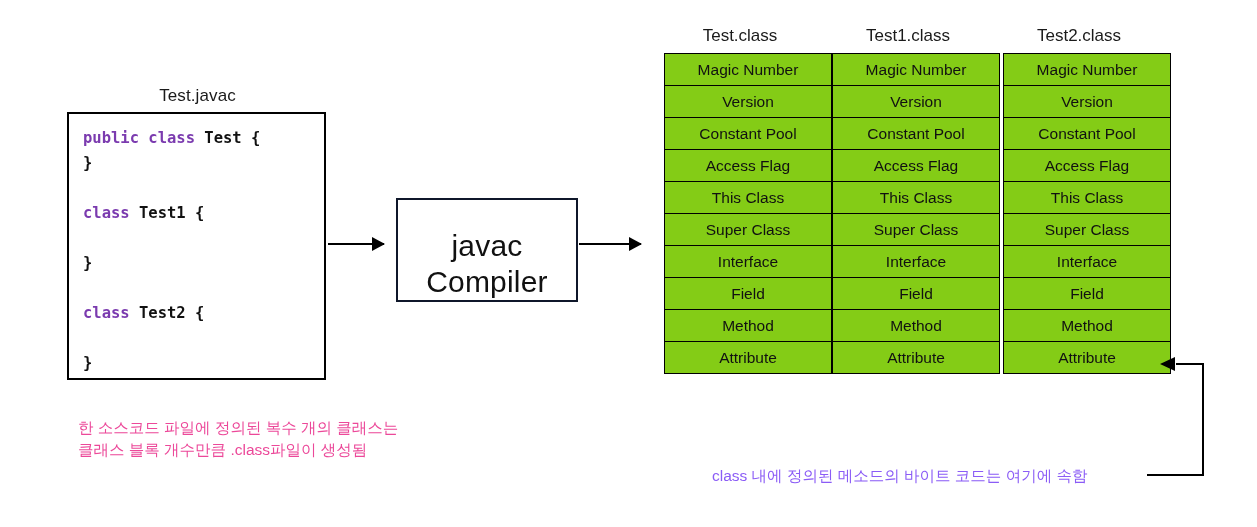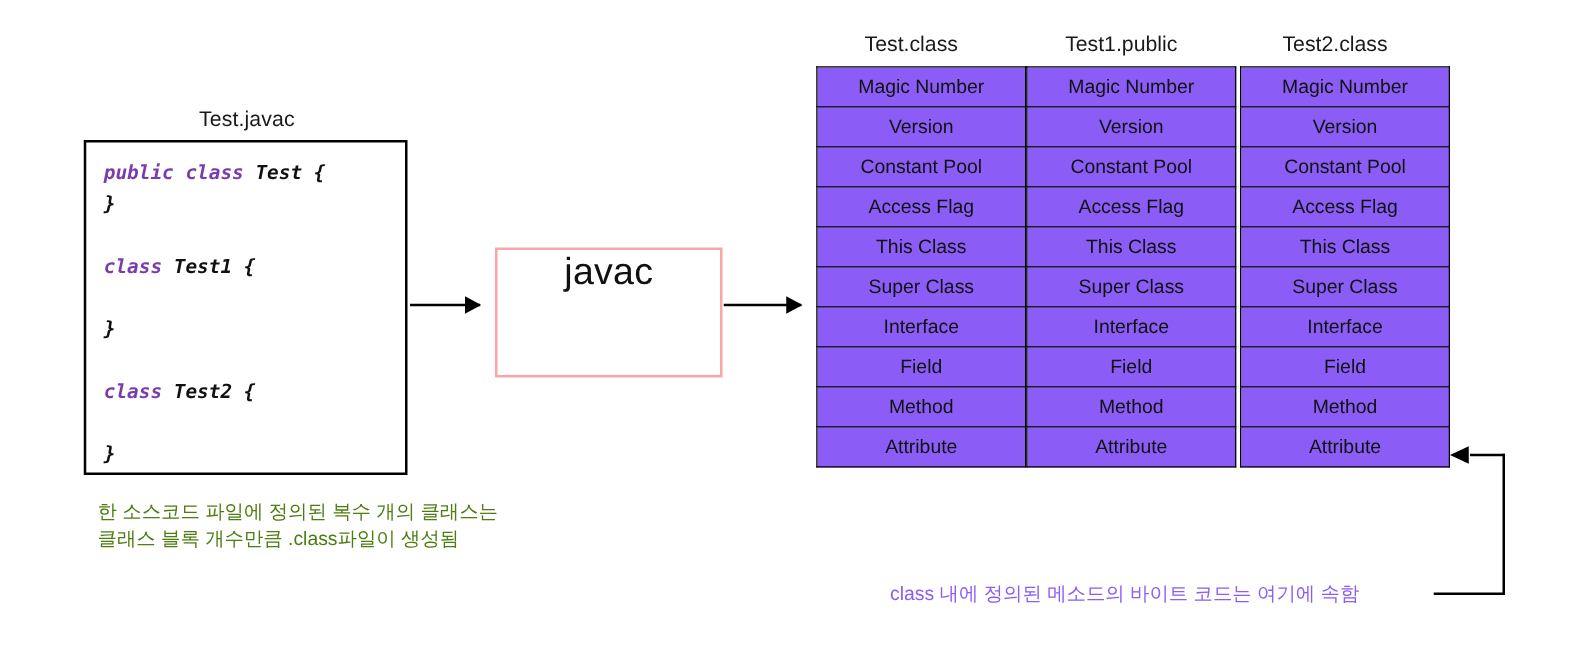--- a/index.html
+++ b/index.html
@@ -29,43 +29,42 @@
   }
   #code-box {
     position: absolute;
     left: 67px;
     top: 112px;
     width: 259px;
     height: 268px;
     border: 2px solid #000000;
     box-sizing: border-box;
     background: #ffffff;
-    font-style: italic;
   }
   #code-listing {
     position: absolute;
     left: 14px;
     top: 12px;
     margin: 0;
     font-family: "DejaVu Sans Mono", monospace;
     font-size: 15.5px;
     font-weight: bold;
     line-height: 25px;
     white-space: pre;
     color: #111111;
   }
   .kw { color: #7b3baf; }
 
   #source-caption {
     position: absolute;
     left: 78px;
-    top: 399px;
+    top: 417px;
     font-size: 15.5px;
     line-height: 22px;
-    color: #4d7c0f;
+    color: #ec4899;
     white-space: pre-line;
   }
 
   
   .arrow {
     position: absolute;
     height: 2px;
     background: #000000;
   }
   .arrow::after {
@@ -90,66 +89,67 @@
     width: 62px;
   }
 
   
   #compiler-box {
     position: absolute;
     left: 396px;
     top: 198px;
     width: 182px;
     height: 104px;
-    border: 2px solid #fca5a5;
+    border: 2px solid #0f172a;
     box-sizing: border-box;
     background: #ffffff;
     display: flex;
     flex-direction: column;
     align-items: center;
-    justify-content: space-between;
+    justify-content: flex-end;
   }
   #compiler-box .cline {
     font-size: 30px;
     line-height: 36px;
     color: #111111;
     letter-spacing: 0.2px;
   }
 
   
   #class-tables {
     position: absolute;
     left: 653px;
     top: 25px;
   }
   .class-column {
     position: absolute;
     top: 0;
     width: 152px;
+    margin-left: 11px;
   }
   .class-title {
     text-align: center;
     font-size: 17px;
     color: #1a1a1a;
     height: 28px;
     line-height: 22px;
   }
   .class-table {
     border-collapse: collapse;
     width: 168px;
     table-layout: fixed;
   }
   .class-table td {
     border: 1.5px solid #000000;
     height: 31px;
     text-align: center;
     vertical-align: middle;
     font-size: 15.5px;
     color: #111111;
-    background: #8b5cf6;
+    background: #84cc16;
     padding: 0;
   }
 
   
   #method-connector-v {
     position: absolute;
     left: 1202px;
     top: 363px;
     width: 2px;
     height: 113px;
@@ -209,20 +209,21 @@
 <span>}</span></pre>
 </div>
 
 <div id="source-caption">한 소스코드 파일에 정의된 복수 개의 클래스는
 클래스 블록 개수만큼 .class파일이 생성됨</div>
 
 <div class="arrow" id="arrow-src-to-compiler"></div>
 
 <div id="compiler-box">
   <div class="cline">javac</div>
+  <div class="cline">Compiler</div>
 </div>
 
 <div class="arrow" id="arrow-compiler-to-classes"></div>
 
 <div id="class-tables">
 
   <div class="class-column" style="left:0px;">
     <div class="class-title">Test.class</div>
     <table class="class-table">
       <tbody>
@@ -254,21 +255,21 @@
             <td>Method</td>
           </tr>
         <tr>
             <td>Attribute</td>
           </tr>
       </tbody>
     </table>
   </div>
 
   <div class="class-column" style="left:168px;">
-    <div class="class-title">Test1.public</div>
+    <div class="class-title">Test1.class</div>
     <table class="class-table">
       <tbody>
         <tr>
             <td>Magic Number</td>
           </tr>
         <tr>
             <td>Version</td>
           </tr>
         <tr>
             <td>Constant Pool</td>

